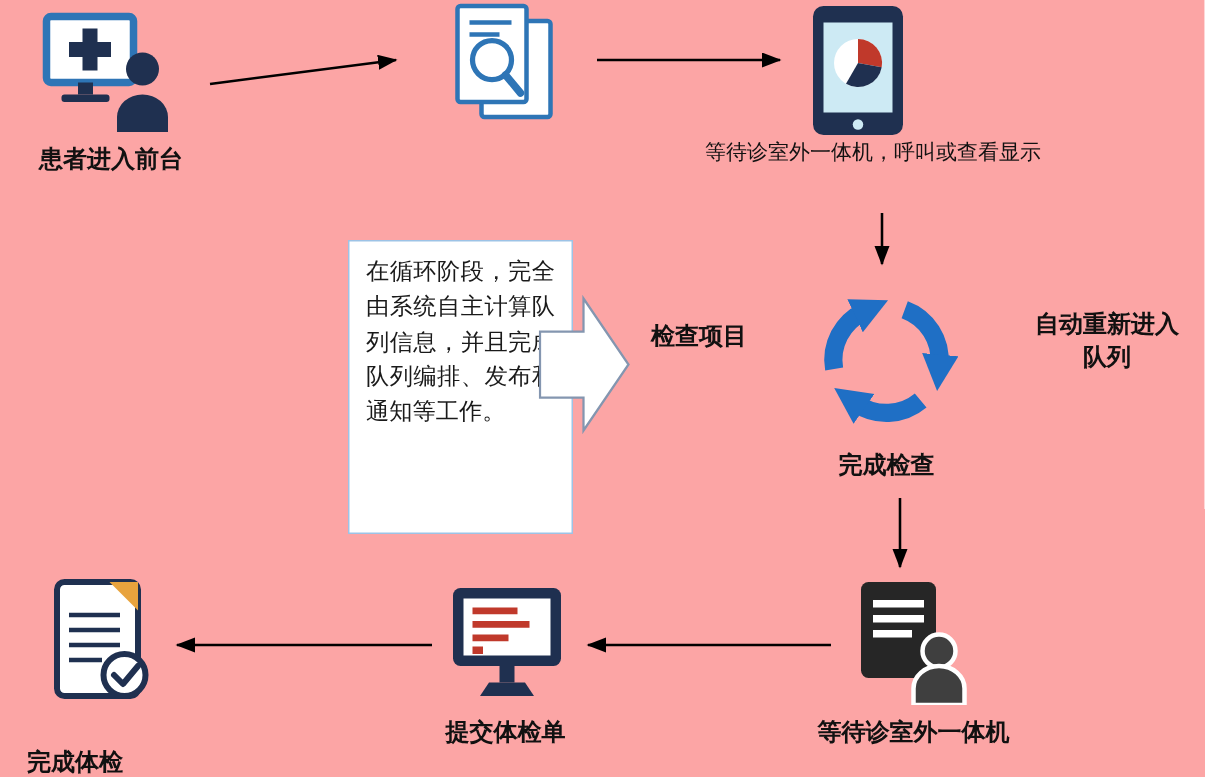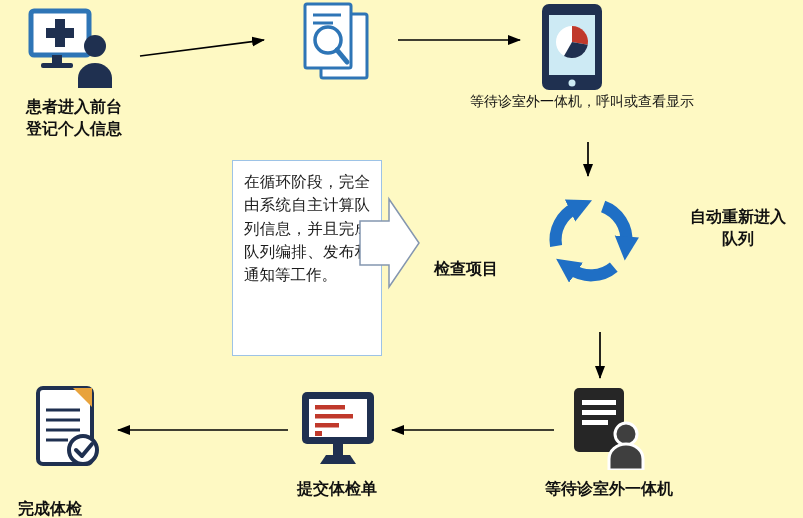--- a/index.html
+++ b/index.html
@@ -1,17 +1,17 @@
 <!DOCTYPE html>
 <html><head>
 <meta charset="utf-8">
 <style>
   html,body{margin:0;padding:0;background:#fff;}
   .canvas{
-    position:relative;width:803px;height:518px;background:#fef9c3;
+    position:relative;width:803px;height:518px;background:#fca5a5;
     font-family:"Liberation Sans","DejaVu Sans",sans-serif;color:#111;
     overflow:hidden;
   }
   .abs{position:absolute;}
   .label{
     position:absolute;font-size:16px;font-weight:bold;color:#111;
     text-align:center;line-height:1.35;
   }
   .caption{
     position:absolute;font-size:14px;font-weight:normal;color:#111;
@@ -52,21 +52,20 @@
       <rect x="27" y="13" width="10" height="28" fill="#1f3050"></rect>
       <rect x="18" y="22" width="28" height="10" fill="#1f3050"></rect>
       <rect x="24" y="49" width="10" height="8" fill="#1f3050"></rect>
       <rect x="13" y="57" width="32" height="5" rx="2" fill="#1f3050"></rect>
       <circle cx="67" cy="40" r="11" fill="#1f3050"></circle>
       <path d="M50,82 V72 a17,15 0 0 1 34,0 V82 Z" fill="#1f3050"></path>
     </svg>
   </div>
   <div class="label" style="left:6px;top:96px;width:136px;">
     <span class="line">患者进入前台</span>
-    <span class="line">登记个人信息</span>
   </div>
 
   <div class="abs" style="left:295px;top:2px;">
     <svg width="78" height="88" viewBox="0 0 78 88">
       <rect x="26" y="12" width="46" height="64" rx="2" fill="#fff" stroke="#2e75b6" stroke-width="3"></rect>
       <rect x="10" y="2" width="46" height="64" rx="2" fill="#fff" stroke="#2e75b6" stroke-width="3"></rect>
       <line x1="18" y1="13" x2="46" y2="13" stroke="#2e75b6" stroke-width="3"></line>
       <line x1="18" y1="21" x2="38" y2="21" stroke="#2e75b6" stroke-width="3"></line>
       <circle cx="33" cy="38" r="13" fill="#fff" stroke="#2e75b6" stroke-width="3.5"></circle>
       <line x1="42" y1="48" x2="52" y2="60" stroke="#2e75b6" stroke-width="5" stroke-linecap="round"></line>
@@ -90,37 +89,40 @@
   <div class="note-box">
     <span>在循环阶段，完全由系统自主计算队列信息，并且完成队列编排、发布和通知等工作。</span>
   </div>
 
   <div class="abs" style="left:359px;top:194px;">
     <svg width="62" height="98" viewBox="0 0 62 98">
       <polygon points="1,27 30,27 30,5 60,49 30,93 30,71 1,71" fill="#ffffff" stroke="#8496b0" stroke-width="1.5"></polygon>
     </svg>
   </div>
 
-  <div class="label" style="left:416px;top:214px;width:100px;margin-top:44px;">
+  <div class="label" style="left:416px;top:214px;width:100px;">
     <span>检查项目</span>
   </div>
 
   <div class="abs" style="left:535px;top:182px;">
     <svg width="112" height="112" viewBox="0 0 120 120">
       <defs>
         <marker id="rah" markerUnits="userSpaceOnUse" markerWidth="30" markerHeight="28" refX="7" refY="13" orient="auto">
           <path d="M0,0 L26,13 L0,26 Z" fill="#1f6fc5"></path>
         </marker>
       </defs>
       <g stroke="#1f6fc5" stroke-width="13" fill="none">
         <path d="M73,26.3 A38,38 0 0 1 97.8,65.3" marker-end="url(#rah)"></path>
         <path d="M84.4,91.1 A38,38 0 0 1 38.2,93.1" marker-end="url(#rah)"></path>
         <path d="M22.6,68.6 A38,38 0 0 1 43.9,27.6" marker-end="url(#rah)"></path>
       </g>
     </svg>
+  </div>
+  <div class="label" style="left:533px;top:300px;width:116px;">
+    <span>完成检查</span>
   </div>
 
   <div class="label" style="left:668px;top:206px;width:140px;">
     <span class="line">自动重新进入</span>
     <span class="line">队列</span>
   </div>
 
   <div class="abs" style="left:566px;top:386px;">
     <svg width="82" height="84" viewBox="0 0 82 84">
       <rect x="8" y="2" width="50" height="64" rx="5" fill="#262626"></rect>

